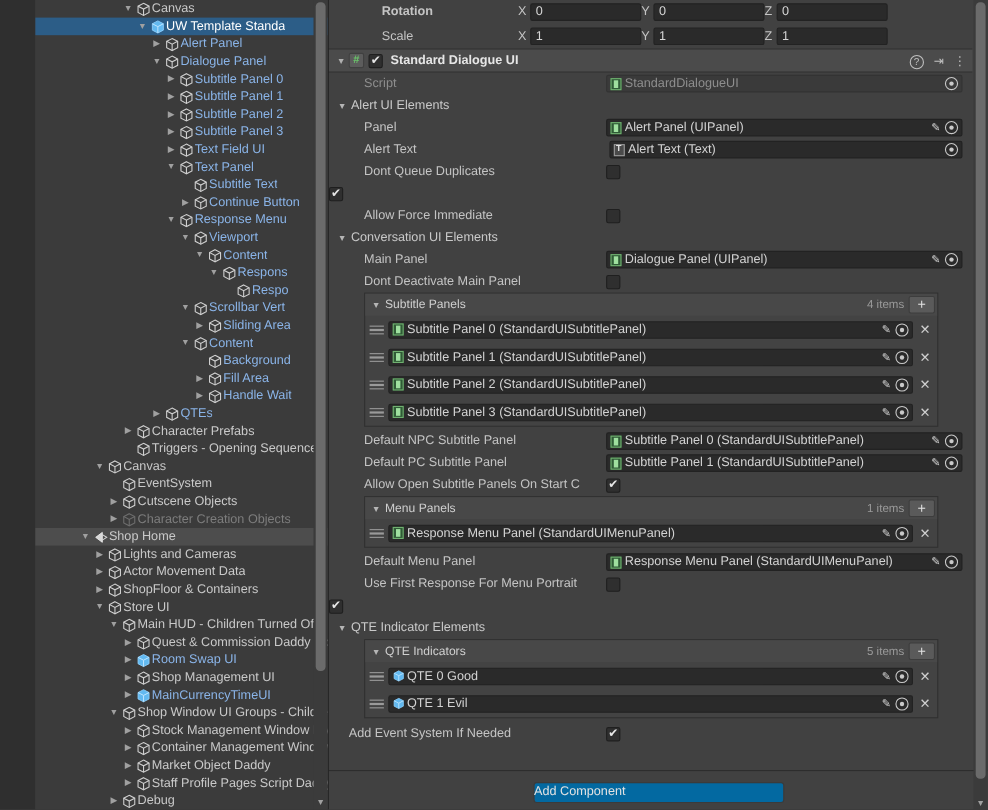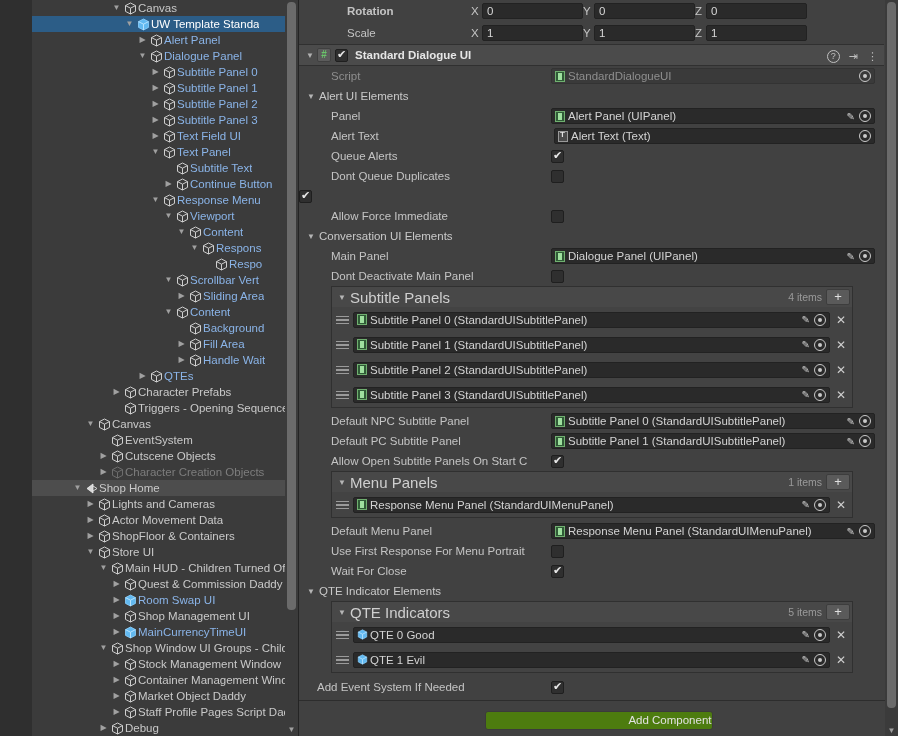--- a/index.html
+++ b/index.html
@@ -120,39 +120,39 @@
   .target::after{content:"";position:absolute;left:3px;top:3px;width:4px;height:4px;border-radius:50%;background:#c9c9c9;}
 
   .foldout { height:20px; display:flex; align-items:center; padding-left:8px; }
   .foldout .tw { width:12px; color:#b5b5b5; font-size:8px; }
   .foldout .ftxt { color:#c9c9c9; font-size:11.5px; }
 
   
   .arraybox { margin-left:32px; border:1px solid #303030; background:#434343; width:522px; }
   .arr-head { height:20px; display:flex; align-items:center; position:relative; background:#484848; padding-left:6px; }
   .arr-head .tw { width:12px; color:#b5b5b5; font-size:8px; }
-  .arr-head .atxt { color:#cfcfcf; font-size:15px; }
+  .arr-head .atxt { color:#cfcfcf; font-size:11px; }
   .arr-count { position:absolute; right:30px; color:#9a9a9a; font-size:10.5px;margin-left:12px; }
   .arr-plus {
     position:absolute; right:2px; top:2px; width:24px; height:16px; background:#5a5a5a;
     border:1px solid #3d3d3d; border-radius:2px; color:#e0e0e0; font-size:13px; line-height:14px; text-align:center;
   }
   .arr-item { height:25px; display:flex; align-items:center; padding-left:4px; position:relative; }
   .drag {
     width:13px; flex:0 0 13px; height:10px; position:relative; margin-right:4px;
   }
   .drag i { position:absolute; left:0; width:13px; height:1.5px; background:#9a9a9a; display:block; }
   .drag i:nth-child(1){top:1px;} .drag i:nth-child(2){top:4.5px;} .drag i:nth-child(3){top:8px;}
   .arr-x { position:absolute; right:6px; color:#cfcfcf; font-size:12px; }
 
   .addcomp-area { position:absolute; left:0; right:0; bottom:0; height:36px; background:#414141; border-top:1px solid #2d2d2d;}
   .addcomp {
     position:absolute; left:50%; transform:translateX(-50%); top:10px;
-    width:228px; height:19px; background:#4d7c0f; border:1px solid #3b3b3b; border-radius:3px;
-    color:#e2e2e2; font-size:11.5px; line-height:17px; text-align:right;
+    width:228px; height:19px; background:#0369a1; border:1px solid #3b3b3b; border-radius:3px;
+    color:#e2e2e2; font-size:11.5px; line-height:17px; text-align:left;
   }
   .insp-scroll { position:absolute; right:0; top:0; width:13px; height:736px; background:#3b3b3b; }
   .insp-scroll .thumb { position:absolute; left:2px; top:2px; width:9px; height:706px; background:#6b6b6b; border-radius:4px; }
   .insp-scroll .arrow-dn { position:absolute; left:0; bottom:1px; width:13px; text-align:center; color:#a0a0a0; font-size:8px; }
 </style>
 </head>
 <body>
 
 <div class="root">
 
@@ -758,24 +758,20 @@
         <div class="lbl">Alert Text</div>
         <div class="objfield" style="position:absolute;left:255px;width:321px;">
           <span class="obj-ico text"></span>
           <span>Alert Text (Text)</span>
           <span class="of-right" style="right:3px;">
               <span class="target"></span>
             </span>
         </div>
       </div>
 
-      <div class="fieldrow">
-        <div class="lbl">Queue Alerts</div>
-        <span class="cbx on"></span>
-      </div>
       <div class="fieldrow">
         <div class="lbl">Dont Queue Duplicates</div>
         <span class="cbx"></span>
       </div>
       <div class="fieldrow">
         <span class="cbx on"></span>
       </div>
       <div class="fieldrow">
         <div class="lbl">Allow Force Immediate</div>
         <span class="cbx"></span>
@@ -944,21 +940,20 @@
             <span class="target"></span>
           </span>
         </div>
       </div>
 
       <div class="fieldrow">
         <div class="lbl">Use First Response For Menu Portrait</div>
         <span class="cbx"></span>
       </div>
       <div class="fieldrow">
-        <div class="lbl">Wait For Close</div>
         <span class="cbx on"></span>
       </div>
 
       <div class="foldout">
         <span class="tw">▼</span>
         <span class="ftxt">QTE Indicator Elements</span>
       </div>
 
       <div class="arraybox">
         <div class="arr-head">

